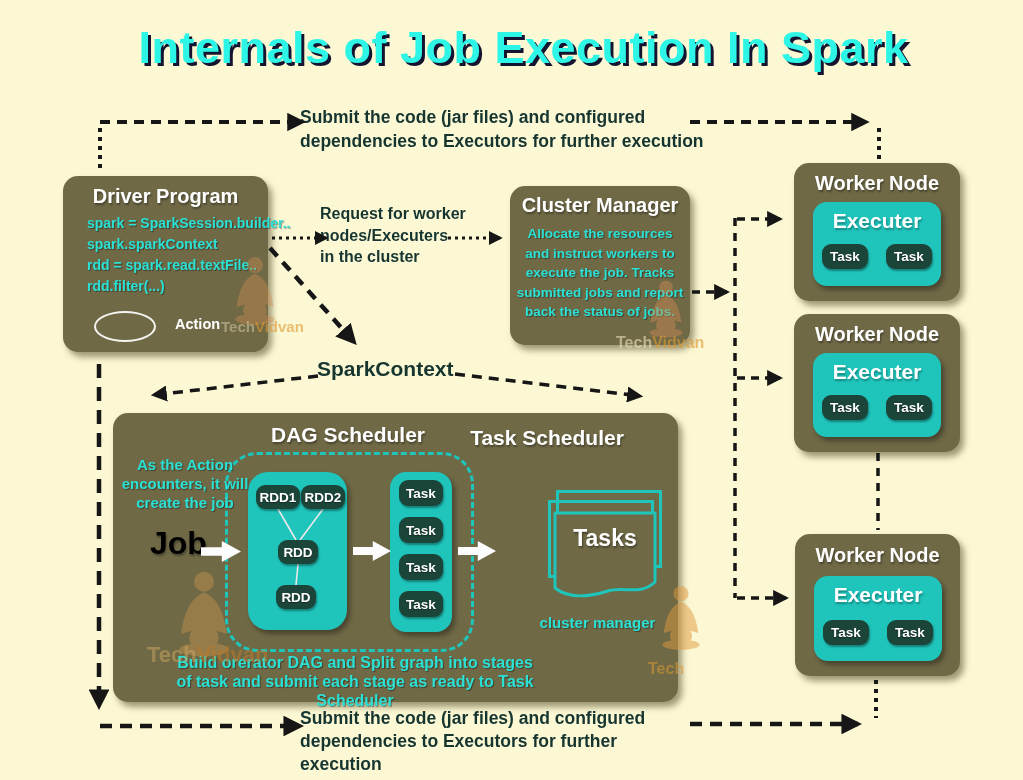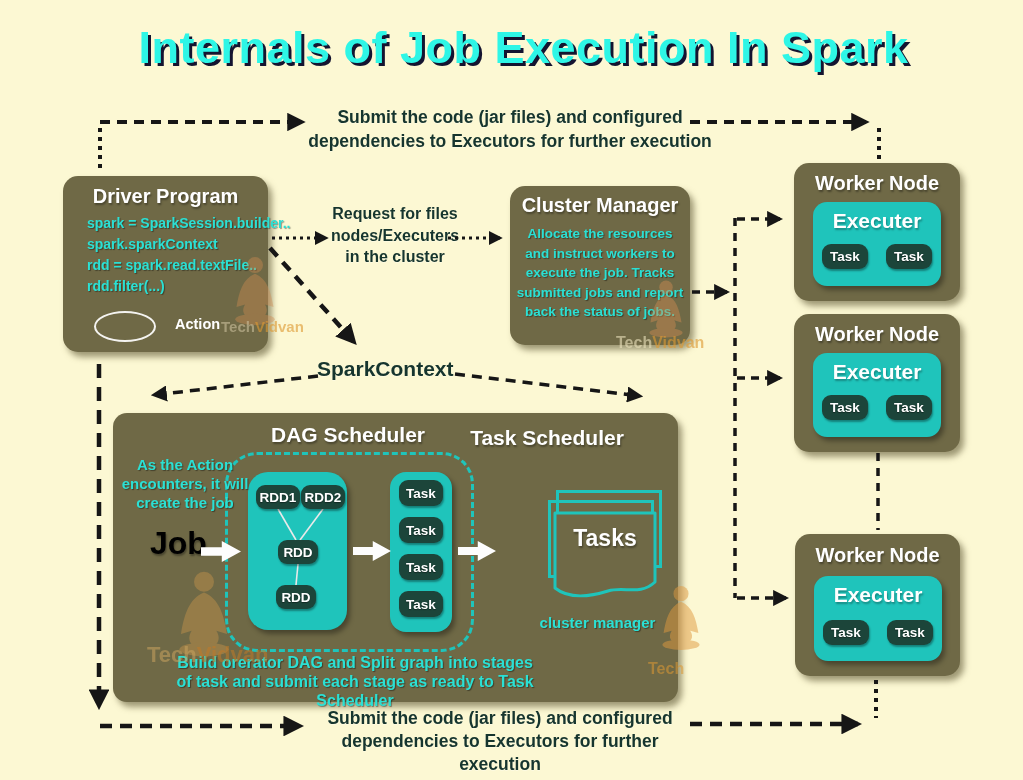--- a/index.html
+++ b/index.html
@@ -16,21 +16,21 @@
               text-shadow:1px 2px 2px rgba(0,0,0,.35);z-index:4;}
   
   .tpanel{position:absolute;background:#1FC4BB;border-radius:14px;
           box-shadow:3px 4px 5px rgba(0,0,0,.35);z-index:3;}
   .tpanel .exec{position:absolute;top:7px;left:0;width:100%;text-align:center;color:#fff;
                 font-size:21px;text-shadow:1px 2px 2px rgba(0,0,0,.3);}
   .pill{position:absolute;background:#1C453A;color:#fff;border-radius:9px;display:flex;
         align-items:center;justify-content:center;font-size:13.5px;z-index:5;
         box-shadow:1px 2px 2px rgba(0,0,0,.35);text-shadow:0 1px 1px rgba(0,0,0,.4);}
   
-  .dark-note{position:absolute;color:#16352E;text-align:center;z-index:3;
+  .dark-note{position:absolute;color:#16352E;z-index:3;
              text-shadow:0 1px 0 rgba(255,255,255,.3);}
   .teal-note{position:absolute;color:#2BE0D4;text-align:center;z-index:4;
              text-shadow:1px 1px 1px rgba(0,0,0,.4);}
   .code-line{color:#2BE0D4;font-size:14px;line-height:21px;white-space:pre;
              text-shadow:1px 1px 1px rgba(0,0,0,.4);}
   
   .dashed-region{position:absolute;border:3px dashed #1FC4BB;border-radius:32px;z-index:3;}
   .block-arrow{position:absolute;background:#fdfdfd;z-index:5;
                clip-path:polygon(0 33%,52% 33%,52% 8%,100% 50%,52% 92%,52% 67%,0 67%);}
   .doc{position:absolute;border:3px solid #1FC4BB;background:transparent;z-index:3;}
@@ -73,21 +73,21 @@
         <ellipse cx="50" cy="106" rx="32" ry="9"></ellipse>
           </g>
         </svg>
     </div>
     <div class="wm wm-text" style="left:158px;top:142px;font-size:15px;">
       <span class="wm-tech">Tech</span><span class="wm-vid">Vidvan</span>
     </div>
   </div>
 
   <div class="dark-note" style="left:320px;top:203px;width:150px;font-size:16px;line-height:21.5px;">
-    <div>Request for files</div>
+    <div>Request for worker</div>
     <div>nodes/Executers</div>
     <div>in the cluster</div>
   </div>
 
   <div class="obox" style="left:510px;top:186px;width:180px;height:159px;">
     <div class="obox-title" style="top:8px;">Cluster Manager</div>
     <div class="teal-note" style="left:4px;top:38px;width:172px;font-size:13.5px;line-height:19.5px;position:absolute;">Allocate the resources and instruct workers to execute the job. Tracks submitted jobs and report back the status of jobs.</div>
   </div>
 
   <div class="wm" style="left:640px;top:278px;opacity:.45;z-index:5;">
@@ -98,21 +98,21 @@
       <ellipse cx="50" cy="106" rx="32" ry="9"></ellipse>
         </g>
       </svg>
   </div>
   <div class="wm wm-text" style="left:616px;top:334px;z-index:5;">
     <span class="wm-tech" style="color:#E8DFB9;">Tech</span><span class="wm-vid">Vidvan</span>
   </div>
 
   <div class="dark-note" style="left:317px;top:357px;width:130px;font-size:21px;">SparkContext</div>
 
-  <div class="obox" style="left:113px;top:413px;width:565px;height:289px;border-radius:14px;">
+  <div class="obox" style="left:113px;top:413px;width:565px;height:289px;">
     <div class="obox-title" style="top:10px;left:120px;width:230px;font-size:21px;">DAG Scheduler</div>
     <div class="obox-title" style="top:13px;left:334px;width:200px;font-size:21px;">Task Scheduler</div>
 
     <div class="teal-note" style="left:8px;top:42px;width:128px;font-size:15px;line-height:19px;">
       <div>As the Action</div>
       <div>encounters, it will</div>
       <div>create the job</div>
     </div>
 
     <div class="abs" style="left:25px;top:112px;width:80px;text-align:left;color:#000000;font-size:32px;z-index:4;text-shadow:1px 2px 2px rgba(0,0,0,.35);">Job</div>

